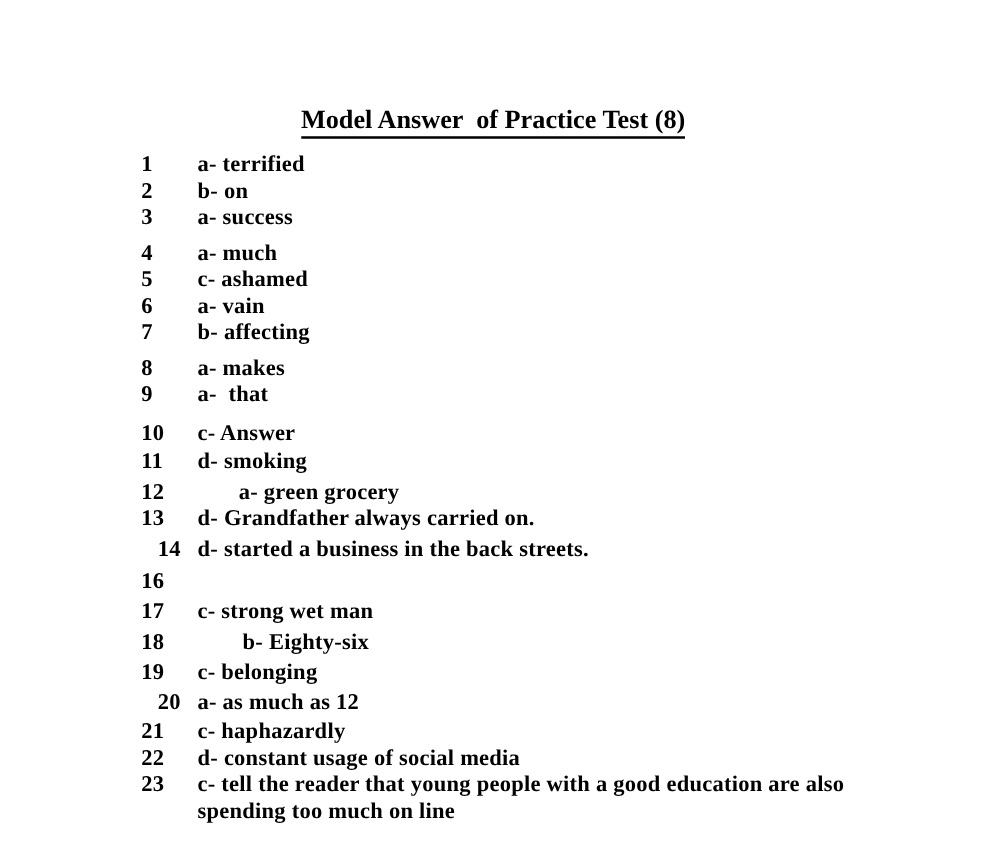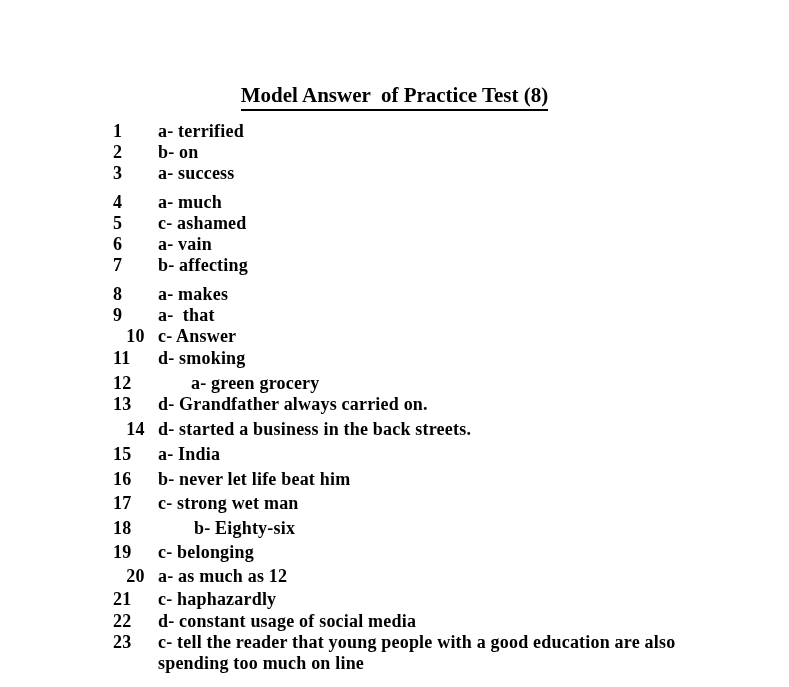--- a/index.html
+++ b/index.html
@@ -98,21 +98,21 @@
   <div class="row" style="margin-top: 8px;">
     <span class="num">8</span>
     <span class="txt">a- makes</span>
   </div>
 
   <div class="row">
     <span class="num">9</span>
     <span class="txt">a-  that</span>
   </div>
 
-  <div class="row" style="margin-top: 0; text-align: center;">
+  <div class="row" style="margin-top: 10px;">
     <span class="num">10</span>
     <span class="txt">c- Answer</span>
   </div>
 
   <div class="row" style="margin-top: 1px;">
     <span class="num">11</span>
     <span class="txt">d- smoking</span>
   </div>
 
   <div class="row" style="margin-top: 4px; gap: 33px;">
@@ -123,28 +123,23 @@
   <div class="row">
     <span class="num">13</span>
     <span class="txt">d- Grandfather always carried on.</span>
   </div>
 
   <div class="row" style="margin-top: 4px; text-align: center;">
     <span class="num">14</span>
     <span class="txt">d- started a business in the back streets.</span>
   </div>
 
-  <div class="row" style="margin-top: 4px;">
-    <span class="num">15</span>
-    <span class="txt">a- India</span>
-  </div>
 
   <div class="row" style="margin-top: 4px;">
     <span class="num">16</span>
-    <span class="txt">b- never let life beat him</span>
   </div>
 
   <div class="row" style="margin-top: 3px;">
     <span class="num">17</span>
     <span class="txt">c- strong wet man</span>
   </div>
 
   <div class="row" style="margin-top: 4px; gap: 36px;">
     <span class="num">18</span>
     <span class="txt">b- Eighty-six</span>

